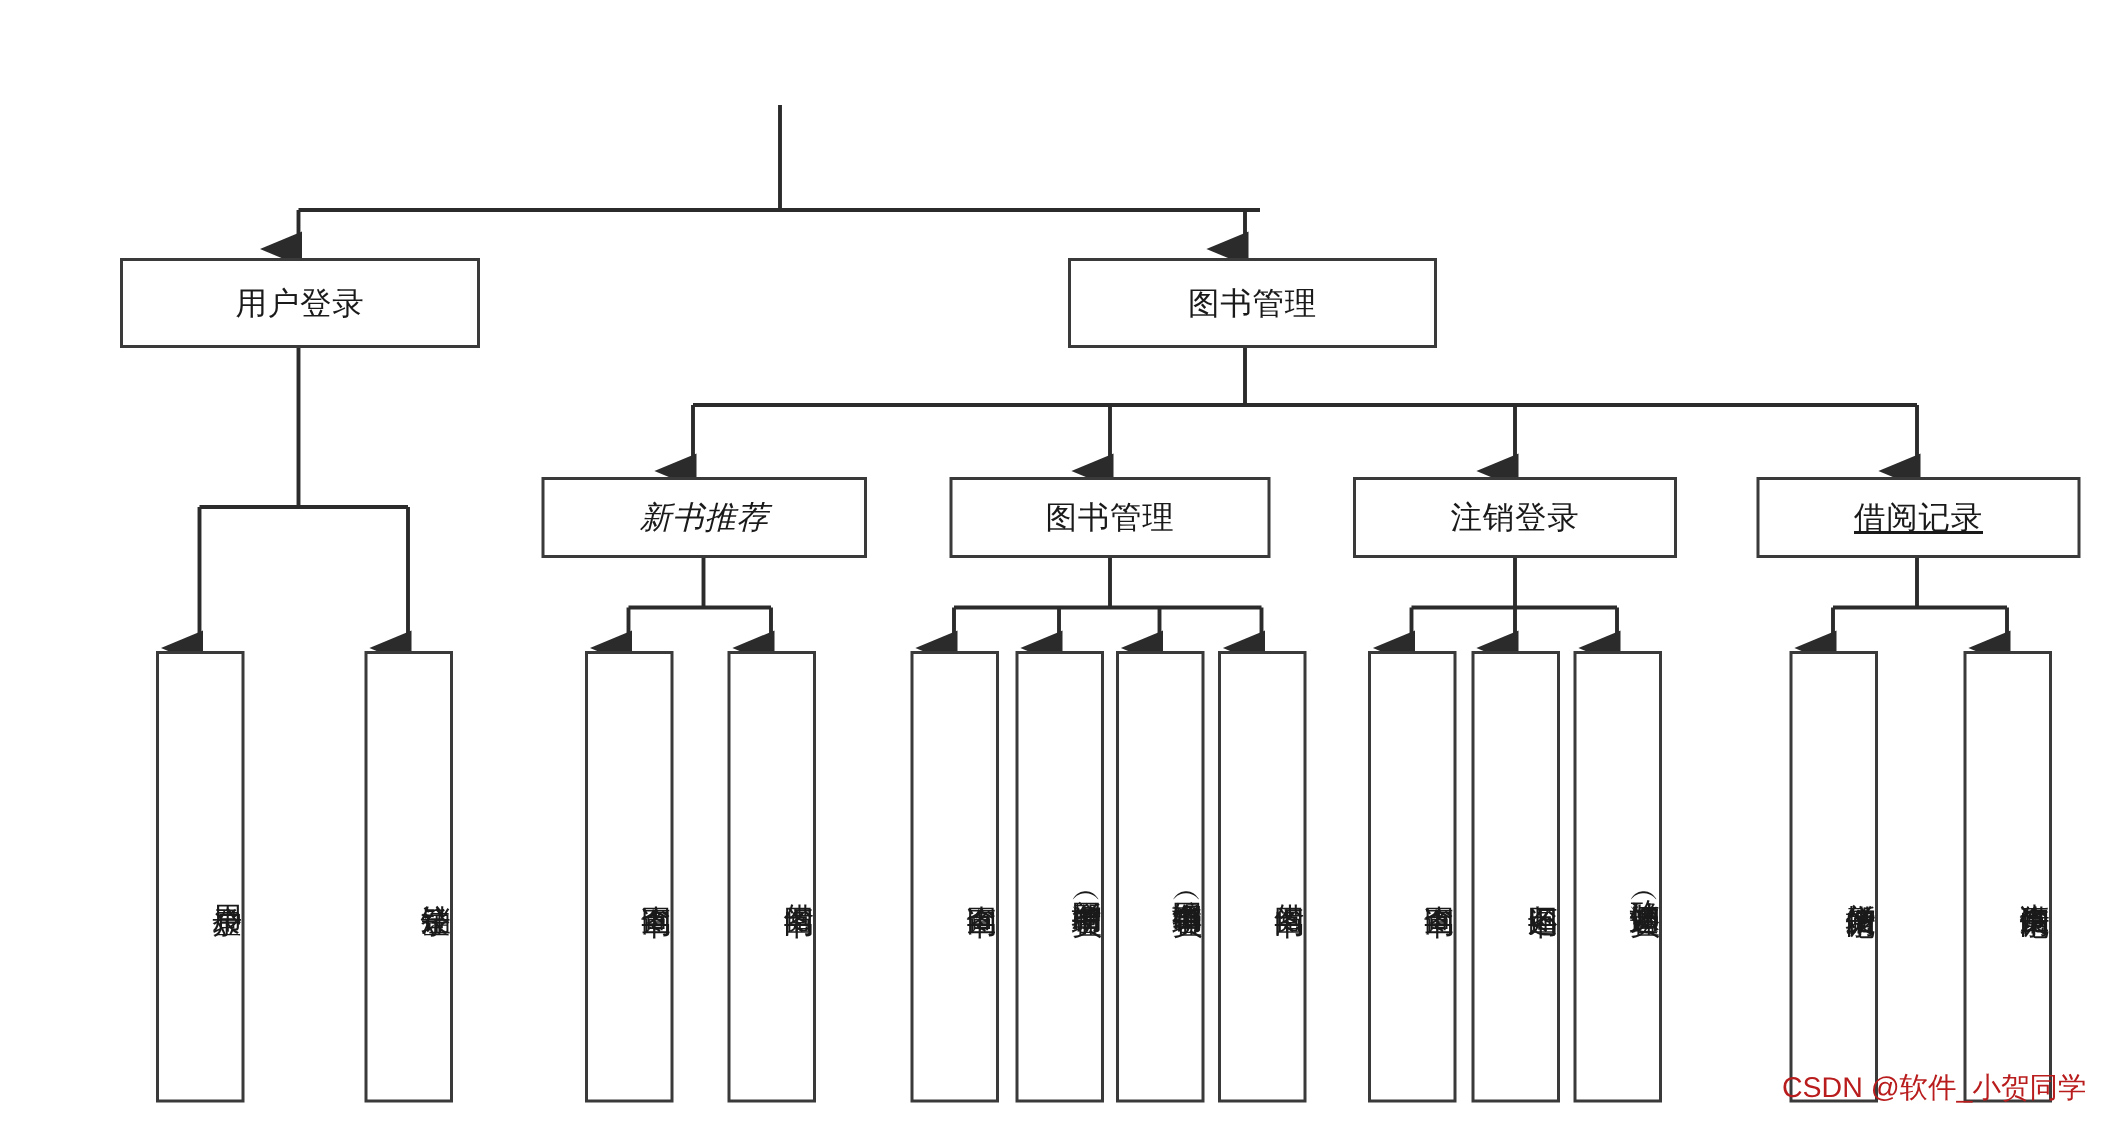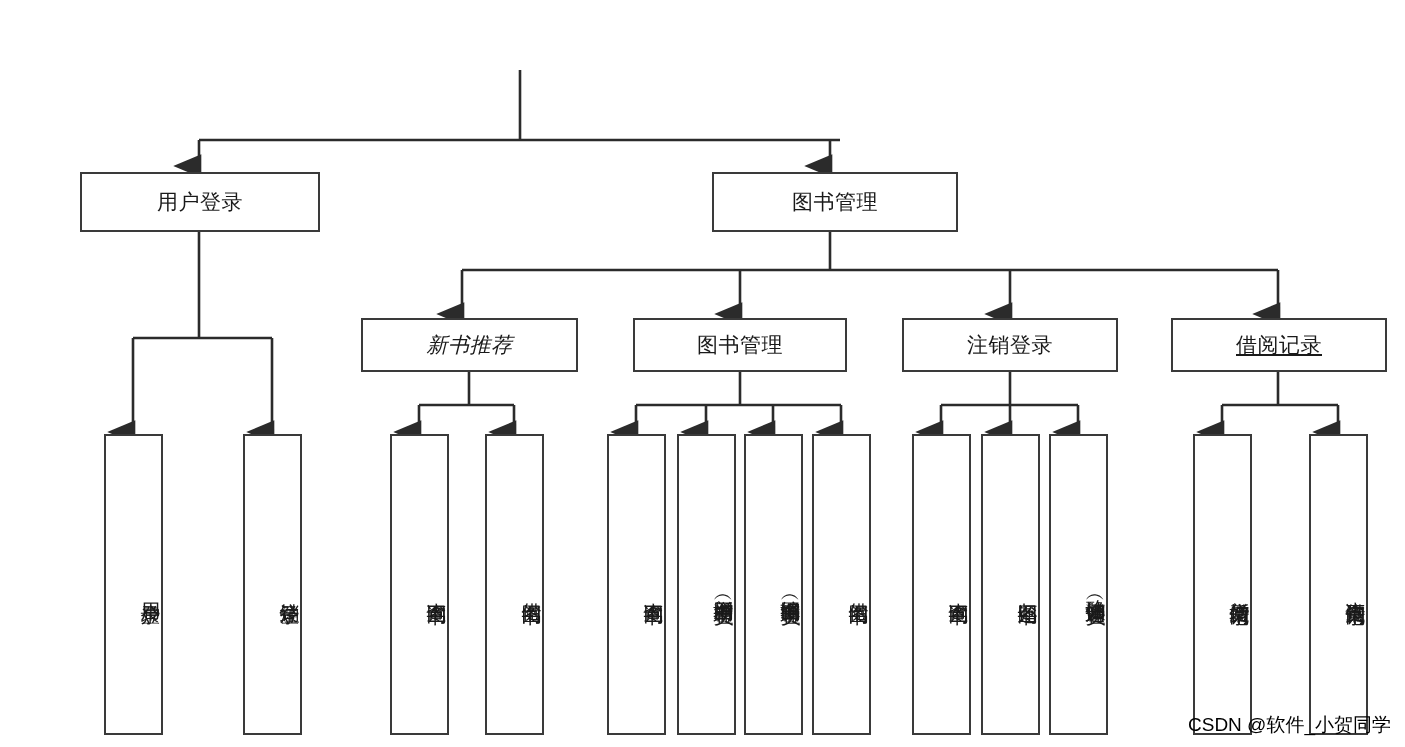--- a/index.html
+++ b/index.html
@@ -51,21 +51,21 @@
   }
   .node.vertical .label-v {
     writing-mode: vertical-rl;
     text-orientation: upright;
   }
   .watermark {
     position: absolute;
     left: 1188px;
     top: 712px;
     font-size: 19px;
-    color: #000000;
+    color: #b91c1c;
     white-space: nowrap;
     font-family: "Liberation Sans", "DejaVu Sans", sans-serif;
   }
 </style>
 </head>
 <body>
 
 <div id="diagram-root">
 
   <svg id="edges-layer" viewBox="0 0 1405 747" width="1405" height="747" xmlns="http://www.w3.org/2000/svg">

